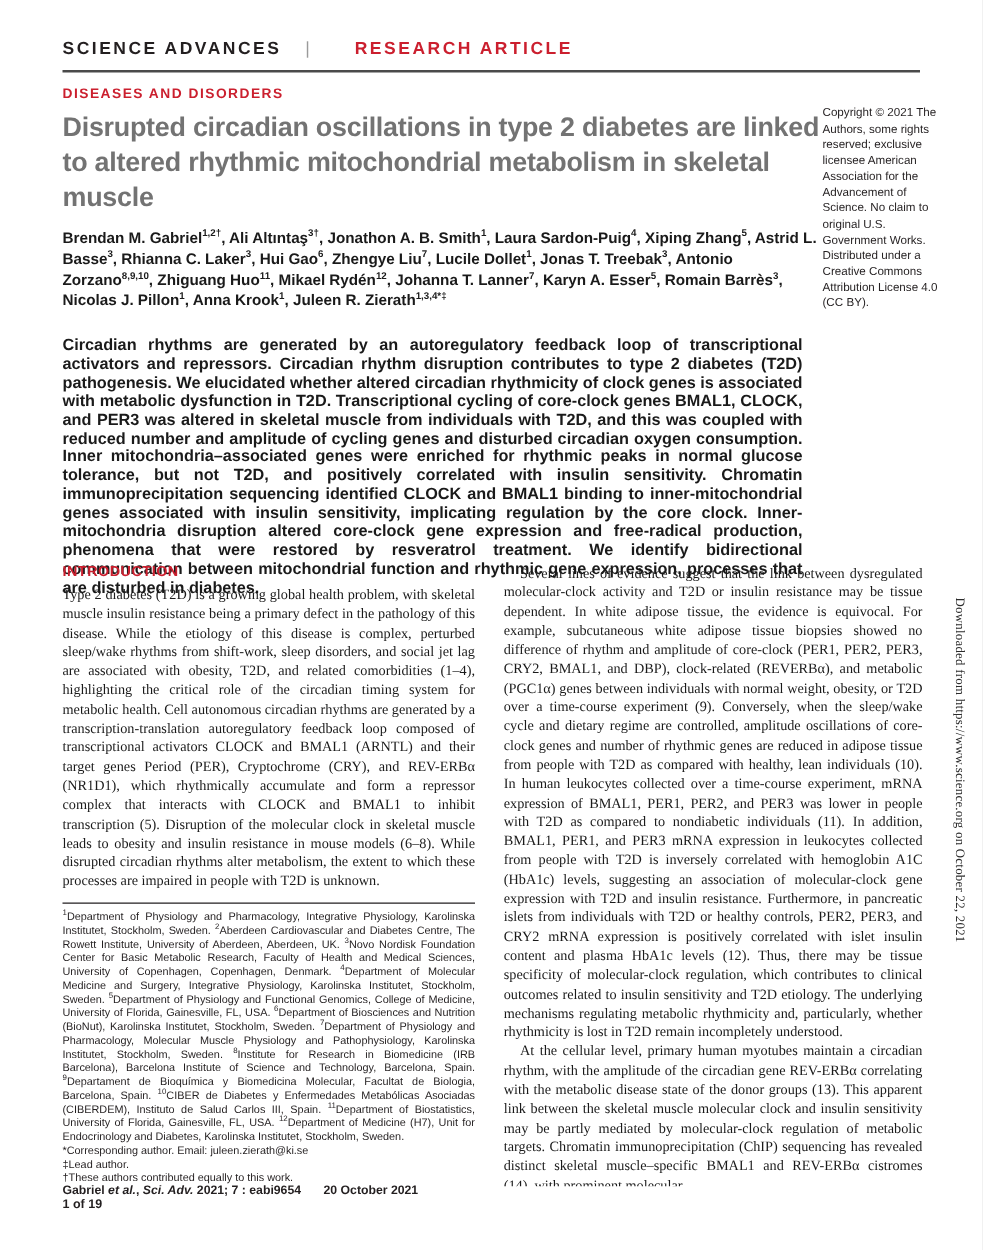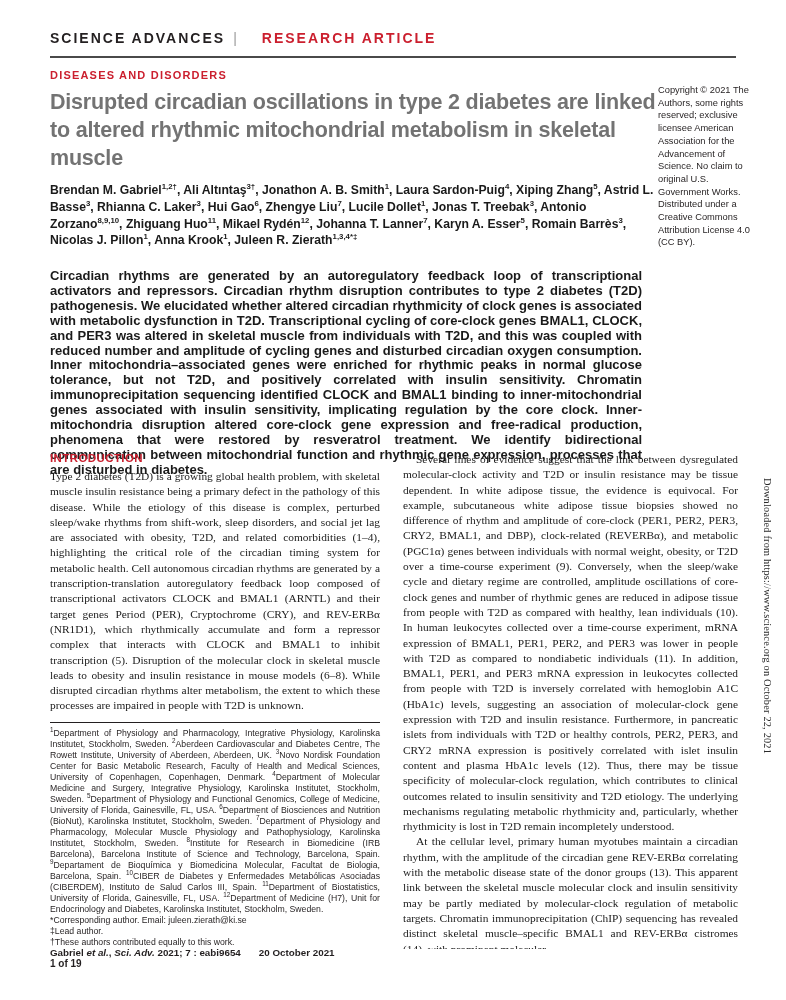--- a/index.html
+++ b/index.html
@@ -3,21 +3,21 @@
 <meta charset="utf-8">
 <style>
   html,body{margin:0;padding:0;background:#e8e8e8;}
   .page{
     width:786px;height:1000px;position:relative;overflow:hidden;
     background:#ffffff;color:#231f20;
     font-family:"Liberation Sans",sans-serif;
     margin:0 auto;
   }
   
-  .masthead{position:absolute;left:50px;top:30px;display:flex;align-items:baseline;gap:8px;}
+  .masthead{position:absolute;left:50px;top:30px;display:flex;align-items:baseline;gap:19px;}
   .masthead .journal{font-size:14px;font-weight:700;letter-spacing:2px;color:#231f20;}
   .masthead .divider{font-size:14px;color:#9a9a9a;font-weight:400;}
   .masthead .arttype{font-size:14px;font-weight:700;letter-spacing:2px;color:#cb1f2e;padding-left:17px;}
   .rule{position:absolute;left:50px;width:686px;top:56px;border-top:2px solid #4a4a4a;}
   .section-label{position:absolute;left:50px;top:69px;font-size:11px;font-weight:700;letter-spacing:1.2px;color:#cb1f2e;}
   
   .copyright{position:absolute;left:658px;top:84px;width:92px;font-size:9.3px;line-height:12.7px;color:#231f20;}
   
   .title{position:absolute;left:50px;top:88px;width:606px;font-size:21.5px;font-weight:700;line-height:28px;letter-spacing:-0.2px;color:#737373;}
   .authors{position:absolute;left:50px;top:182px;width:606px;font-size:12.2px;font-weight:700;line-height:16.8px;color:#1a1a1a;}

